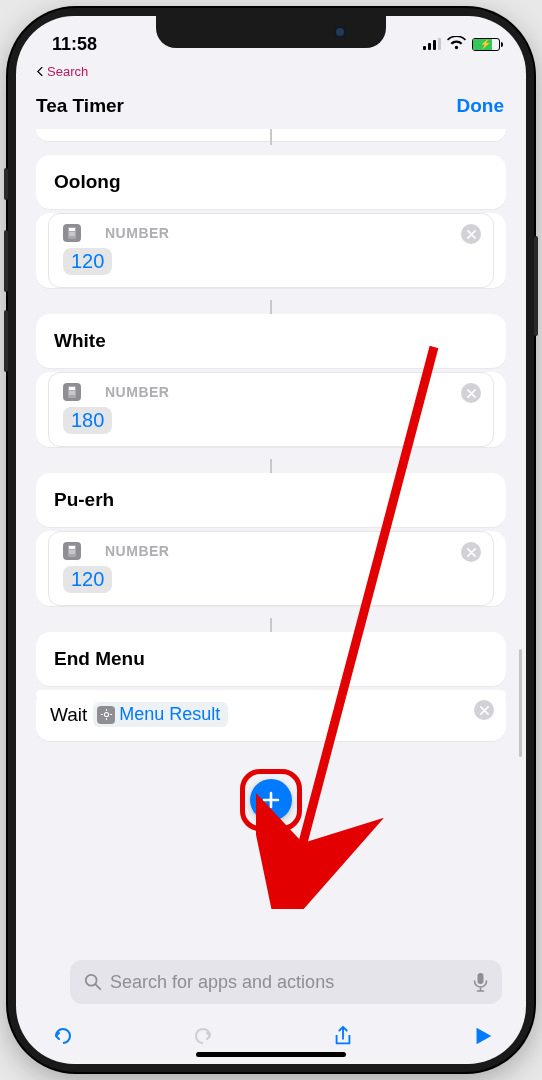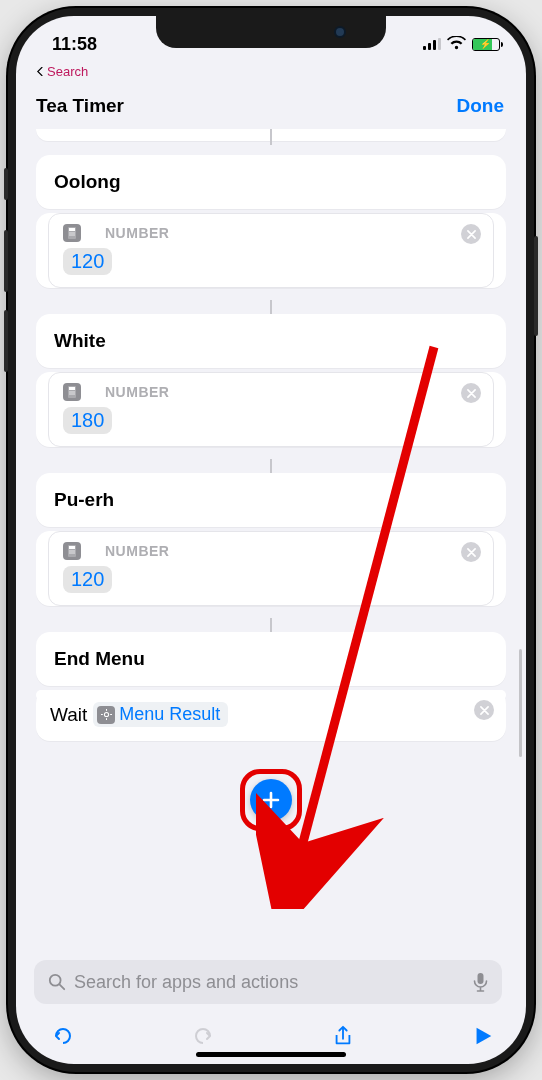--- a/index.html
+++ b/index.html
@@ -92,21 +92,21 @@
     .clear-btn svg { width:9px; height:9px; }
     .wait-line { padding:2px 14px 14px 14px; font-size:19px; color:#000; display:flex; align-items:center; gap:6px; flex-wrap:wrap;}
 
     .add-wrap { display:flex; justify-content:center; padding:28px 0 22px 0; position:relative;}
     .add-highlight { width:62px; height:62px; border:5px solid #e30000; border-radius:20px; display:flex; align-items:center; justify-content:center;}
     .add-btn { width:42px; height:42px; border-radius:50%; background:#007aff; display:flex; align-items:center; justify-content:center; box-shadow:0 2px 6px rgba(0,0,0,.2);}
     .add-btn svg { width:20px; height:20px; }
 
     .arrow-overlay { position:absolute; pointer-events:none; z-index:60; }
 
-    .search-area { padding:4px 24px 4px 18px;}
+    .search-area { padding:4px 24px 4px 18px;margin-left:36px;}
     .search-box { background:#e4e4ea; border-radius:12px; height:44px; display:flex; align-items:center; padding:0 14px; gap:8px; color:#8e8e93; font-size:18px;}
     .search-box svg.mag { width:18px;height:18px; }
     .search-box .ph { flex:1; }
     .search-box svg.mic { width:15px;height:20px; }
 
     .toolbar { height:56px; display:flex; align-items:center; justify-content:space-between; padding:0 30px 0 34px;}
     .tb-btn { width:26px;height:26px; display:flex;align-items:center;justify-content:center;}
 
     .home-ind { position:absolute; bottom:7px; left:50%; transform:translateX(-50%); width:150px; height:5px; background:#000; border-radius:3px;}
     .scroll-ind { position:absolute; right:4px; top:520px; width:3px; height:108px; background:#c3c3c7; border-radius:2px;}

